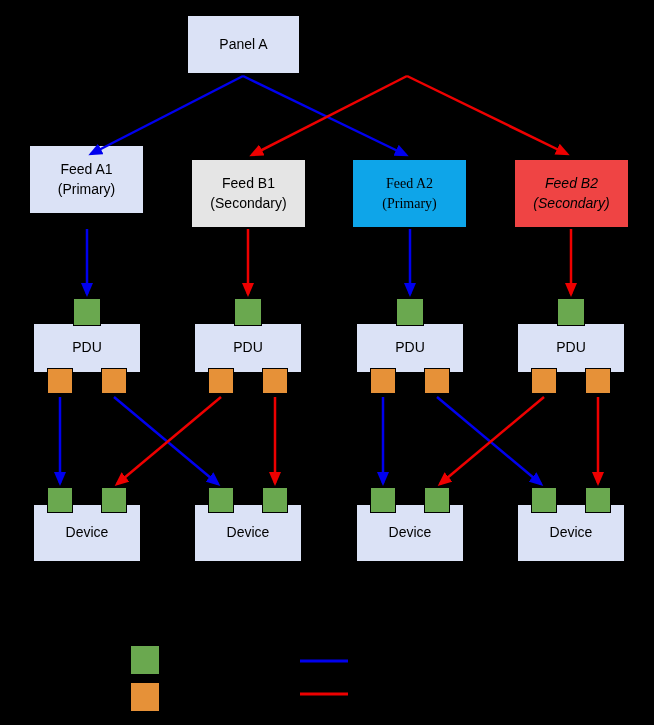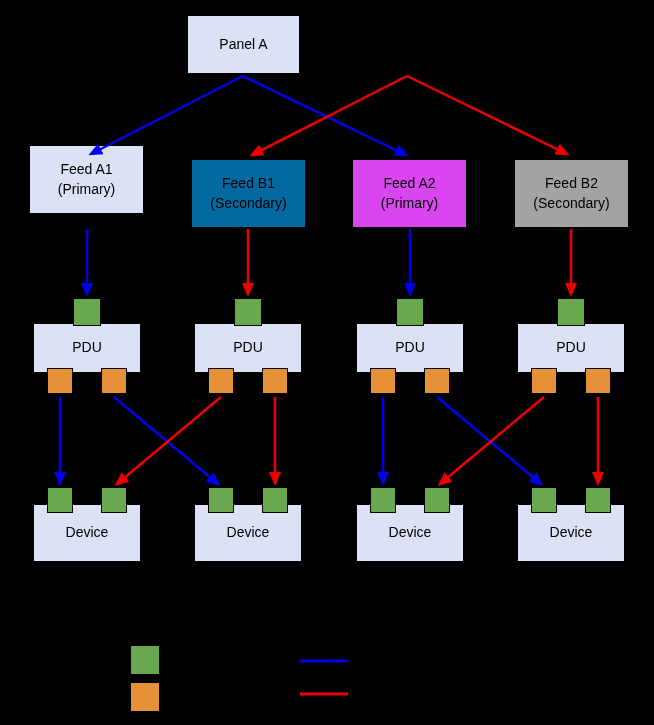--- a/index.html
+++ b/index.html
@@ -45,29 +45,29 @@
 <div class="stage" style="background-color: rgb(0, 0, 0);">
 
   <div class="node" style="left: 186px; top: 14px; width: 115px; height: 61px; background-color: rgb(219, 226, 246);">
     <span>Panel A</span>
   </div>
 
   <div class="node" style="left: 28px; top: 144px; width: 117px; height: 71px; background-color: rgb(219, 226, 246);">
     <span>Feed A1</span>
     <span>(Primary)</span>
   </div>
-  <div class="node" style="left: 190px; top: 158px; width: 117px; height: 71px; background-color: #0369a1; justify-content: center;">
+  <div class="node" style="left: 190px; top: 158px; width: 117px; height: 71px; background-color: #e5e5e5; justify-content: center;">
     <span>Feed B1</span>
     <span>(Secondary)</span>
   </div>
-  <div class="node" style="left: 351px; top: 158px; width: 117px; height: 71px; background-color: #d946ef;">
+  <div class="node" style="left: 351px; top: 158px; width: 117px; height: 71px; background-color: #0ea5e9; font-family: Liberation Serif, serif;">
     <span>Feed A2</span>
     <span>(Primary)</span>
   </div>
-  <div class="node" style="left: 513px; top: 158px; width: 117px; height: 71px; background-color: #a3a3a3;">
+  <div class="node" style="left: 513px; top: 158px; width: 117px; height: 71px; background-color: #ef4444; font-style: italic;">
     <span>Feed B2</span>
     <span>(Secondary)</span>
   </div>
 
   <div class="port" style="left: 73px; top: 298px; width: 28px; height: 28px; background-color: rgb(106, 168, 79);"></div>
   <div class="port" style="left: 234px; top: 298px; width: 28px; height: 28px; background-color: rgb(106, 168, 79);"></div>
   <div class="port" style="left: 396px; top: 298px; width: 28px; height: 28px; background-color: rgb(106, 168, 79);"></div>
   <div class="port" style="left: 557px; top: 298px; width: 28px; height: 28px; background-color: rgb(106, 168, 79);"></div>
 
   <div class="node" style="left: 32px; top: 322px; width: 110px; height: 52px; background-color: rgb(219, 226, 246);">

